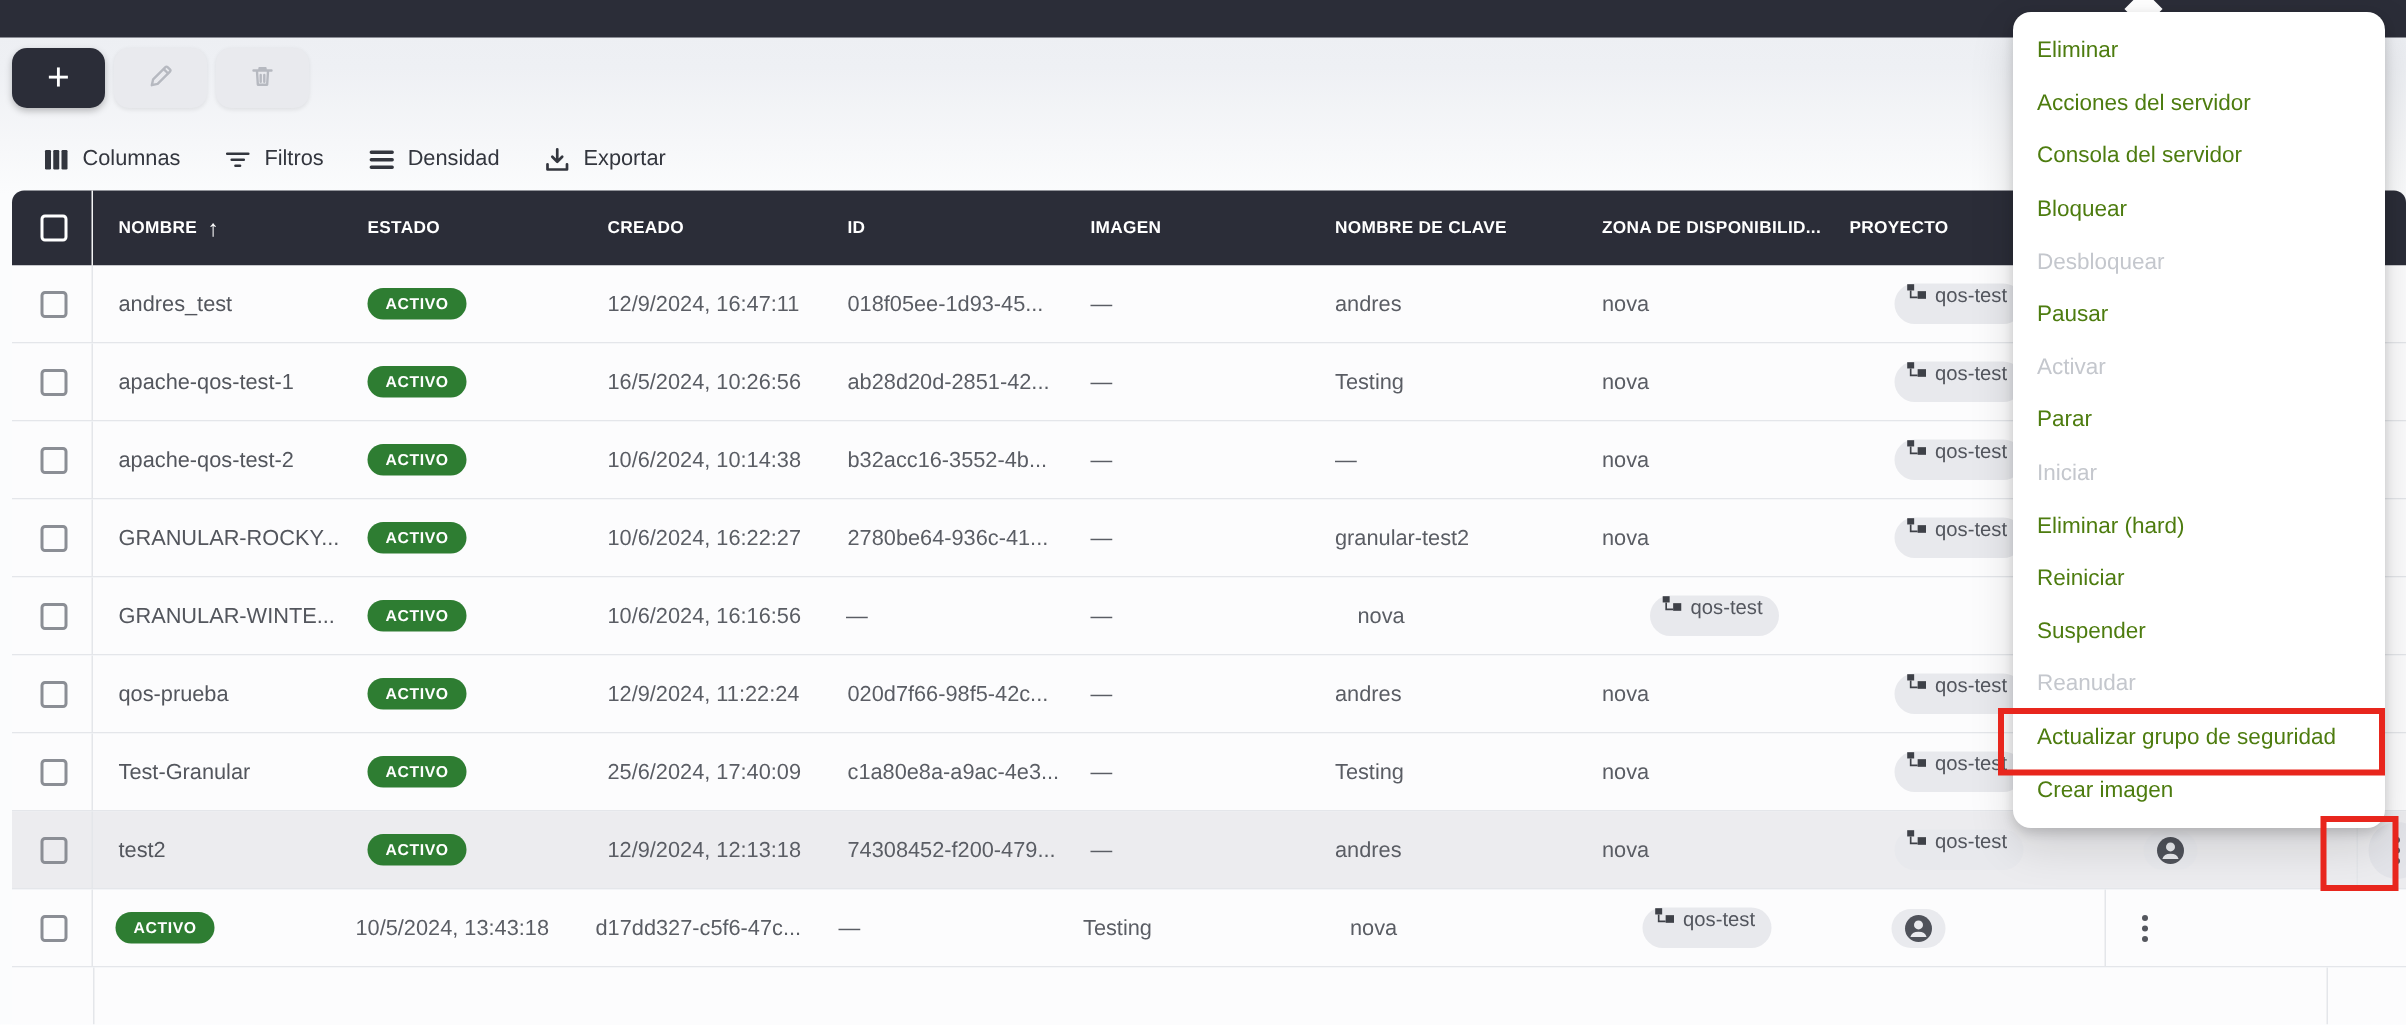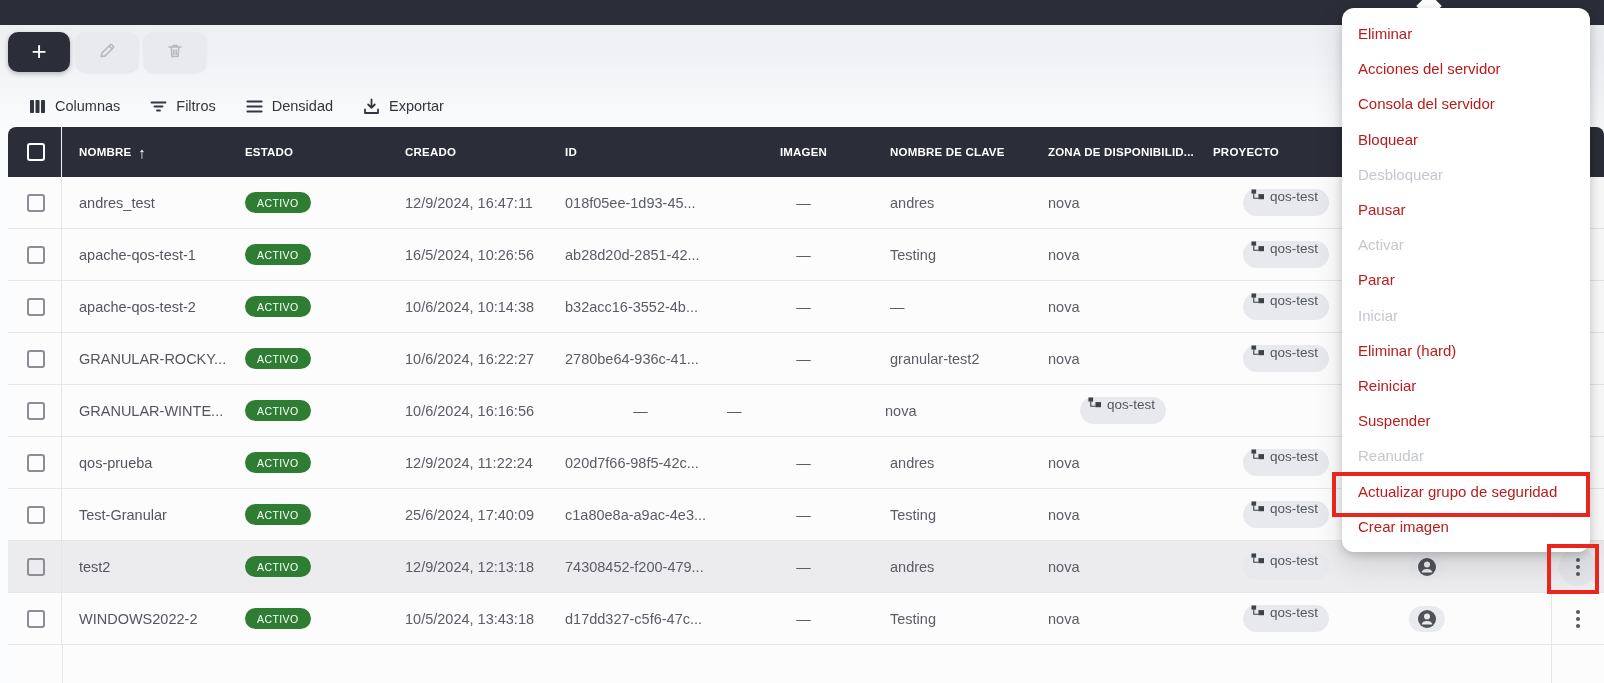--- a/index.html
+++ b/index.html
@@ -32,55 +32,55 @@
   .sort-arrow { font-size:15px; font-weight:500; margin-left:7px; }
   .row { display:flex; height:52px; background:#fcfcfd; border-bottom:1px solid #e4e6ea; }
   .row-hover { background:#ececef; }
   .cell { display:flex; align-items:center; overflow:hidden; white-space:nowrap; flex:none; }
   .c-check { width:54px; border-right:1px solid #e4e6ea; }
   .ghead .c-check { border-right:1px solid rgba(255,255,255,.95); }
   .c-name { width:168px; padding-left:17px; }
   .c-status { width:165px; padding-left:15px; }
   .c-created { width:160px; padding-left:10px; }
   .c-id { width:163px; padding-left:10px; }
-  .c-image { width:162px; padding-left:9px;justify-content:center; }
+  .c-image { width:162px; padding-left:9px; }
   .c-key { width:160px; padding-left:10px; }
-  .c-zone { width:165px; padding-left:8px; }
+  .c-zone { width:165px; padding-left:8px;margin-left:20px; }
   .c-project { width:150px; padding-left:8px; }
   .c-owner { width:196px; }
   .c-actions { width:53px; border-left:1px solid #e4e6ea; justify-content:center; }
   .ghead .c-actions { border-left:none; }
 
   .checkbox { width:18px; height:18px; border:2px solid #8b8e95; border-radius:3px; margin-left:19px; background:transparent; }
   .ghead .checkbox { border-color:#fff; }
 
   .txt { font-size:14.5px; color:#5a5d64; }
   .txt-name { color:#53565d; }
-  .badge { display:inline-block; background:#2e7d32; color:#fff; font-size:10.5px; font-weight:400;
+  .badge { display:inline-block; background:#2e7d32; color:#fff; font-size:10.5px; font-weight:700;
     letter-spacing:.4px; padding:5px 12px 4px; border-radius:12px; }
   .chip { display:inline-flex; align-items:flex-start; gap:6px; background:#e8e9ed; border-radius:14px;
     height:27px; padding:0 11px 0 8px; margin-left:30px; font-size:13.5px; color:#53565e; }
   .avatar-chip { display:inline-flex; align-items:center; justify-content:center; width:36px; height:26px;
     background:#e9eaee; border-radius:13px; margin-left:54px; }
   .dots { display:flex; flex-direction:column; gap:3px; align-items:center; justify-content:center;
     width:38px; height:38px; border-radius:50%; cursor:pointer; }
   .dots-circle { background:#e3e4e9; }
   .dot { width:4px; height:4px; border-radius:50%; background:#54575e; }
   .gfoot { position:relative; height:38px; background:#fcfcfd; }
   .gfoot .vl1 { position:absolute; left:54px; top:0; bottom:0; width:1px; background:#e4e6ea; }
   .gfoot .vl2 { position:absolute; left:1543px; top:0; bottom:0; width:1px; background:#e4e6ea; }
 
   
   .menu-notch { position:absolute; left:1420px; top:-3px; width:18px; height:18px; background:#fff;
     transform:rotate(45deg); z-index:19; }
   .menu { position:absolute; left:1342px; top:8px; width:248px; height:544px; background:#fff;
     border-radius:12px; padding:8px 0; list-style:none; z-index:20;
     box-shadow:0 3px 8px rgba(0,0,0,.16), 0 12px 30px rgba(0,0,0,.13); }
   .menu-item { display:flex; align-items:center; height:35.2px; padding-left:16px; font-size:15px;
-    color:#b91c1c; cursor:pointer; white-space:nowrap; }
+    color:#4d7c0f; cursor:pointer; white-space:nowrap; }
   .menu-item.disabled { color:#c4c7cd; cursor:default; }
 
   
   .red-box { position:absolute; border:4px solid #e8261d; z-index:40; }
   .red-box-menu { left:1332px; top:472px; width:258px; height:45px; }
   .red-box-dots { left:1547px; top:544px; width:52px; height:50px; }
 
   svg { flex:none; }
 </style>
 </head>
@@ -548,23 +548,20 @@
               <span class="dot"></span>
               <span class="dot"></span>
             </span>
           </div>
         </div>
 
         <div class="row">
           <div class="cell c-check">
             <span class="checkbox"></span>
           </div>
-          <div class="cell c-name">
-            <span class="txt txt-name">WINDOWS2022-2</span>
-          </div>
           <div class="cell c-status">
             <span class="badge">ACTIVO</span>
           </div>
           <div class="cell c-created">
             <span class="txt">10/5/2024, 13:43:18</span>
           </div>
           <div class="cell c-id">
             <span class="txt">d17dd327-c5f6-47c...</span>
           </div>
           <div class="cell c-image">

